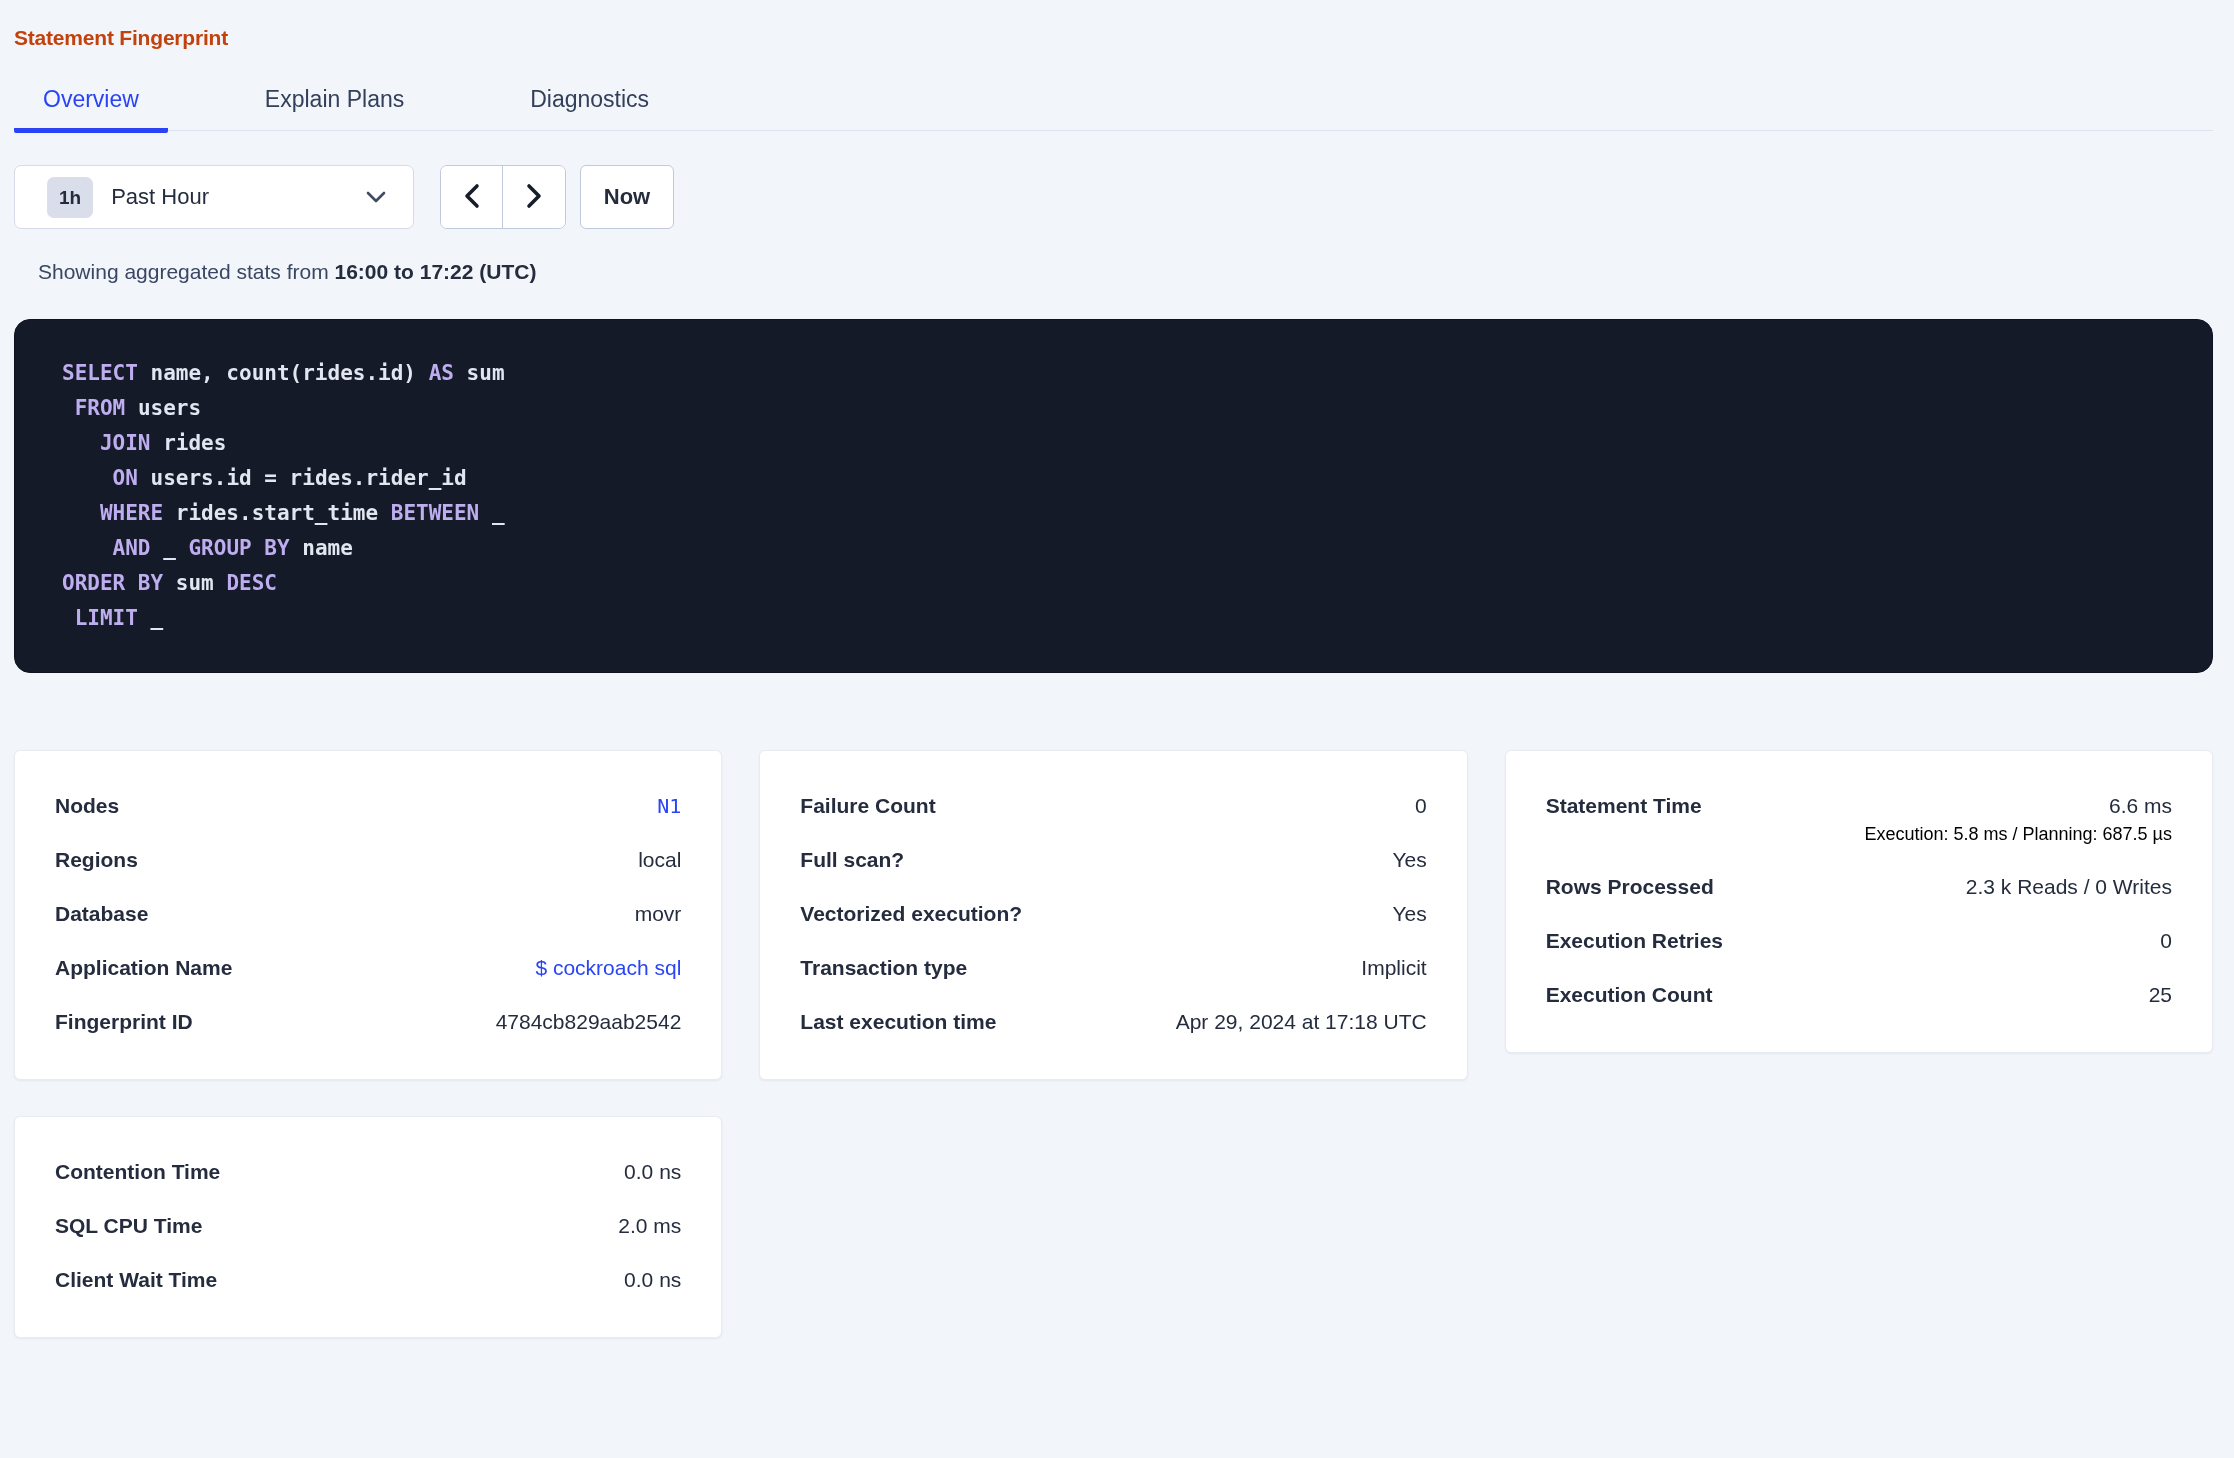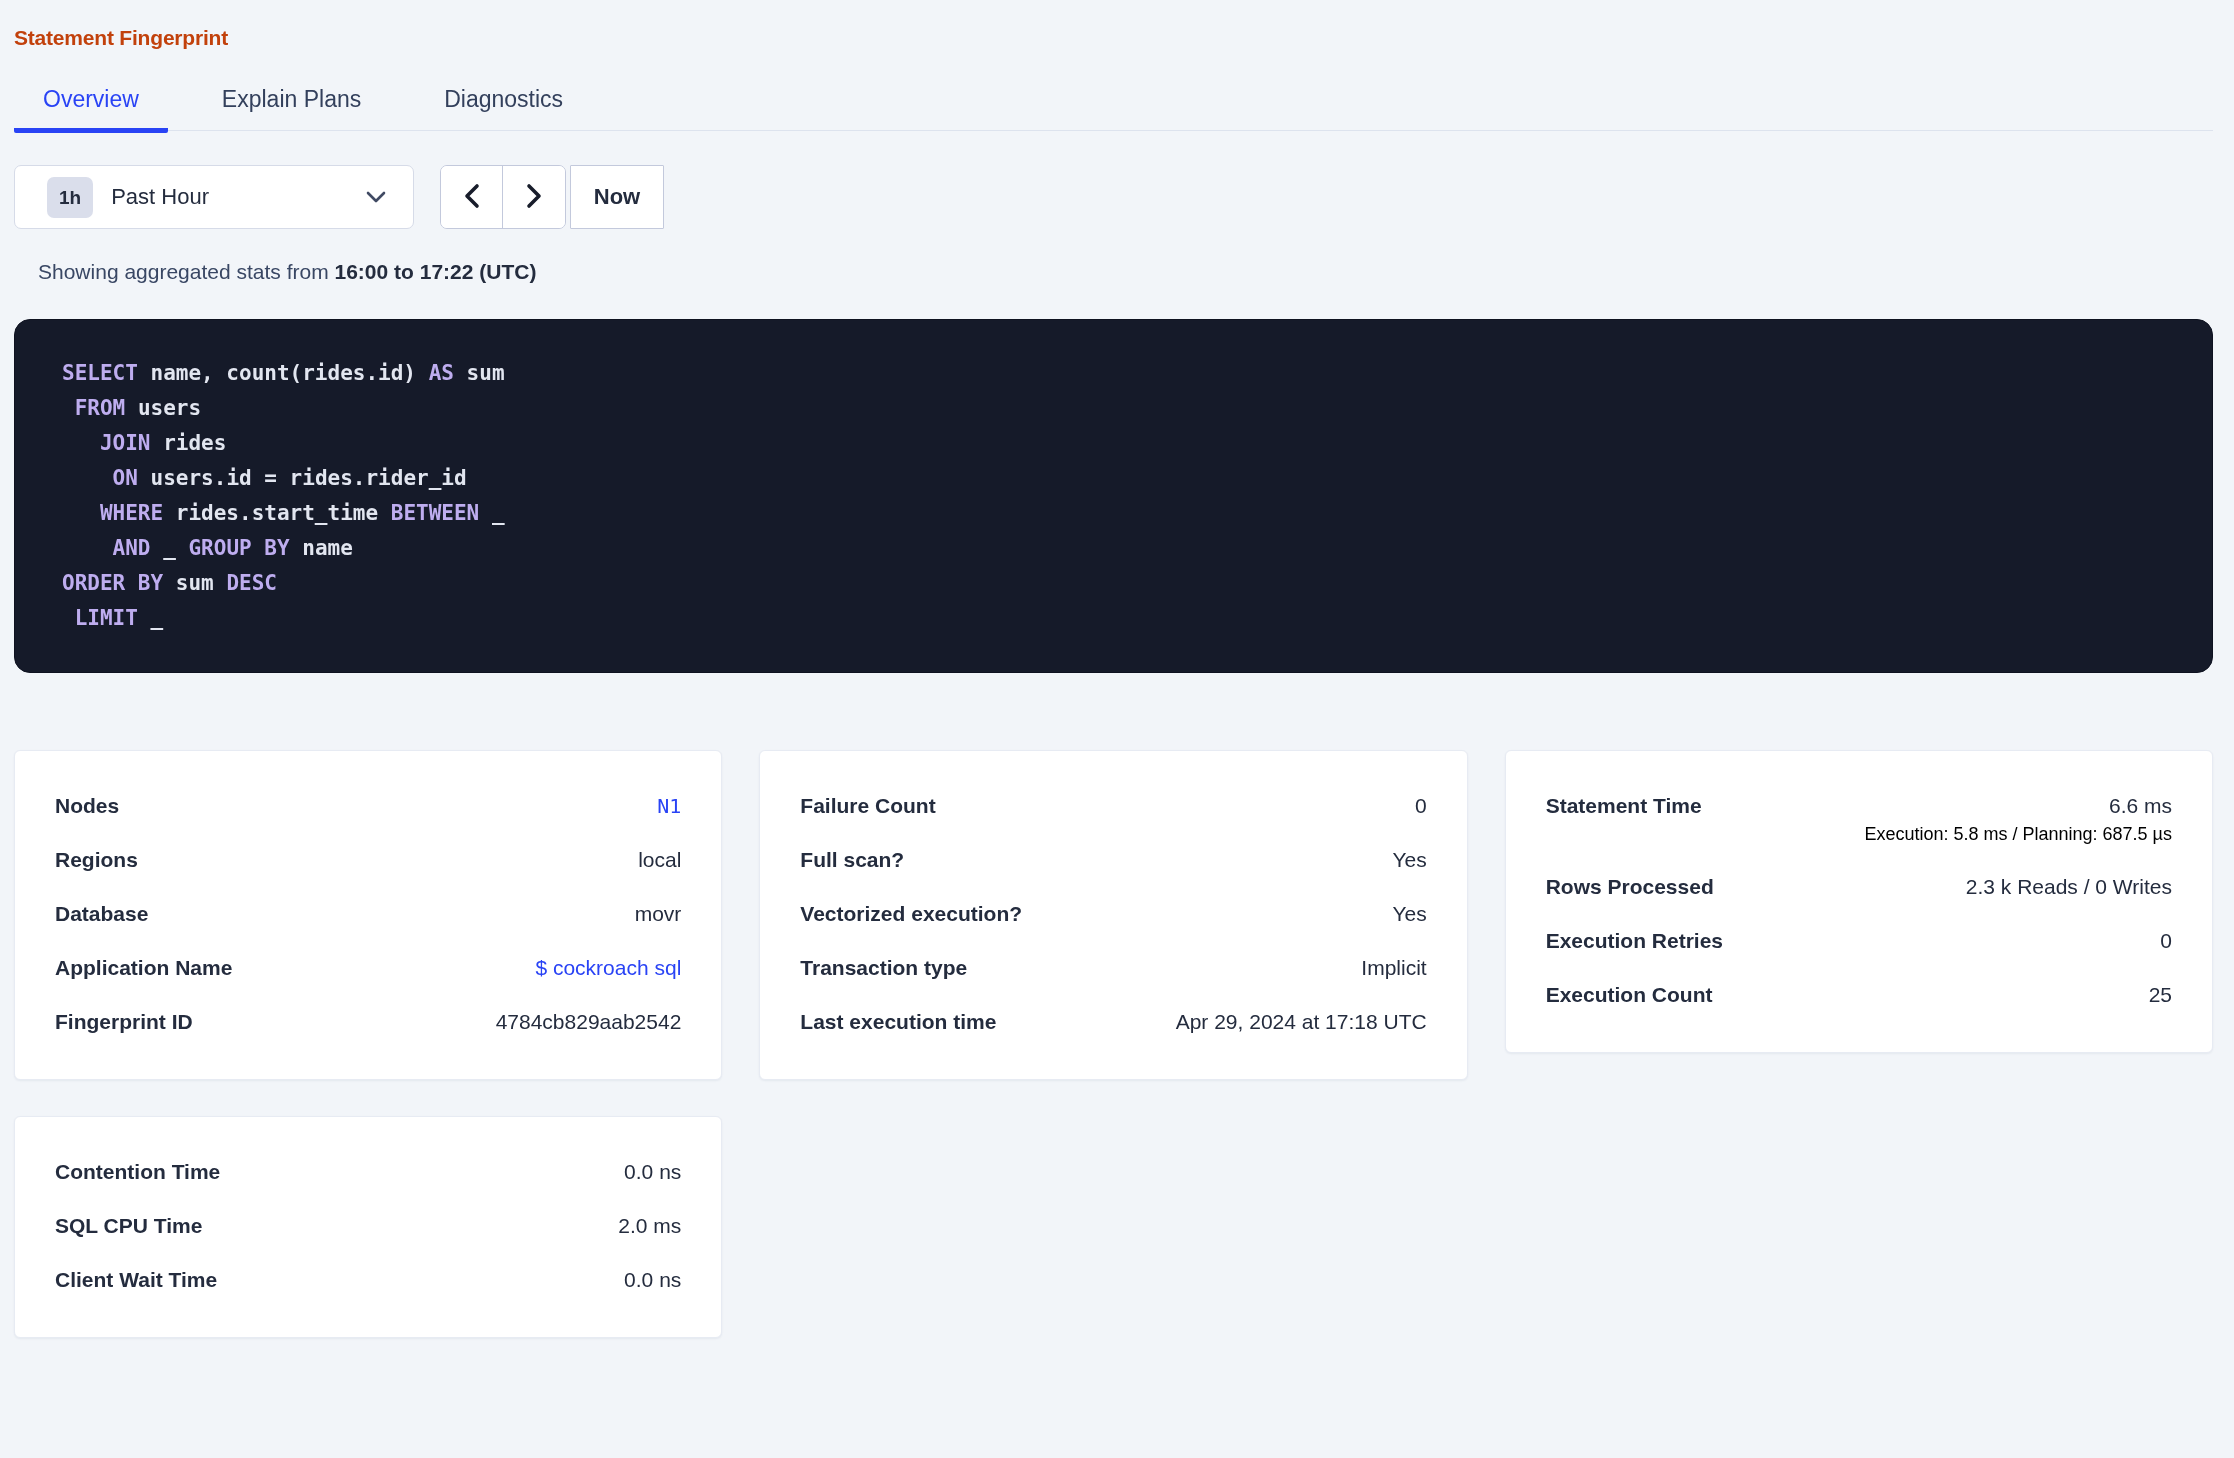--- a/index.html
+++ b/index.html
@@ -8,21 +8,21 @@
     background: #f2f5f9;
     font-family: "Liberation Sans", sans-serif;
     color: #242c3e;
   }
   .page { padding: 26px 21px 0 14px; }
 
   
   .title { font-size: 21px; font-weight: 700; color: #c2410c; letter-spacing: -0.2px; }
 
   
-  .tabs { margin-top: 36px; display: flex; gap: 25px; border-bottom: 1px solid #dde3ee; }
+  .tabs { margin-top: 36px; display: flex; gap: 68px; border-bottom: 1px solid #dde3ee; }
   .tab {
     padding: 0 29px 15px 29px;
     font-size: 23px;
     color: #33405c;
     border-bottom: 5px solid transparent;
     margin-bottom: -3px;
     cursor: pointer;
     border-radius: 2px;
   }
   .tab.active { color: var(--blue); border-bottom-color: var(--blue); }
@@ -58,25 +58,25 @@
     overflow: hidden;
   }
   .arrow-btn {
     width: 62px; height: 100%;
     display: flex; align-items: center; justify-content: center;
     background: #fff; border: none; cursor: pointer;
   }
   .arrow-btn:first-child { border-right: 1px solid #c3c9dc; }
 
   .now-btn {
-    margin-left: 4px;
+    margin-left: 14px;
     width: 94px; height: 64px;
     background: #fff;
     border: 1px solid #c3c9dc;
-    border-radius: 1px;
+    border-radius: 6px;
     font-family: "Liberation Sans", sans-serif;
     font-size: 22px; font-weight: 600; color: #242c3e;
     cursor: pointer;
   }
 
   
   .stats { margin-top: 31px; font-size: 21px; color: #394764; margin-left: 24px; }
   .stats strong { color: #242c3e; font-weight: 700; }
 
   

